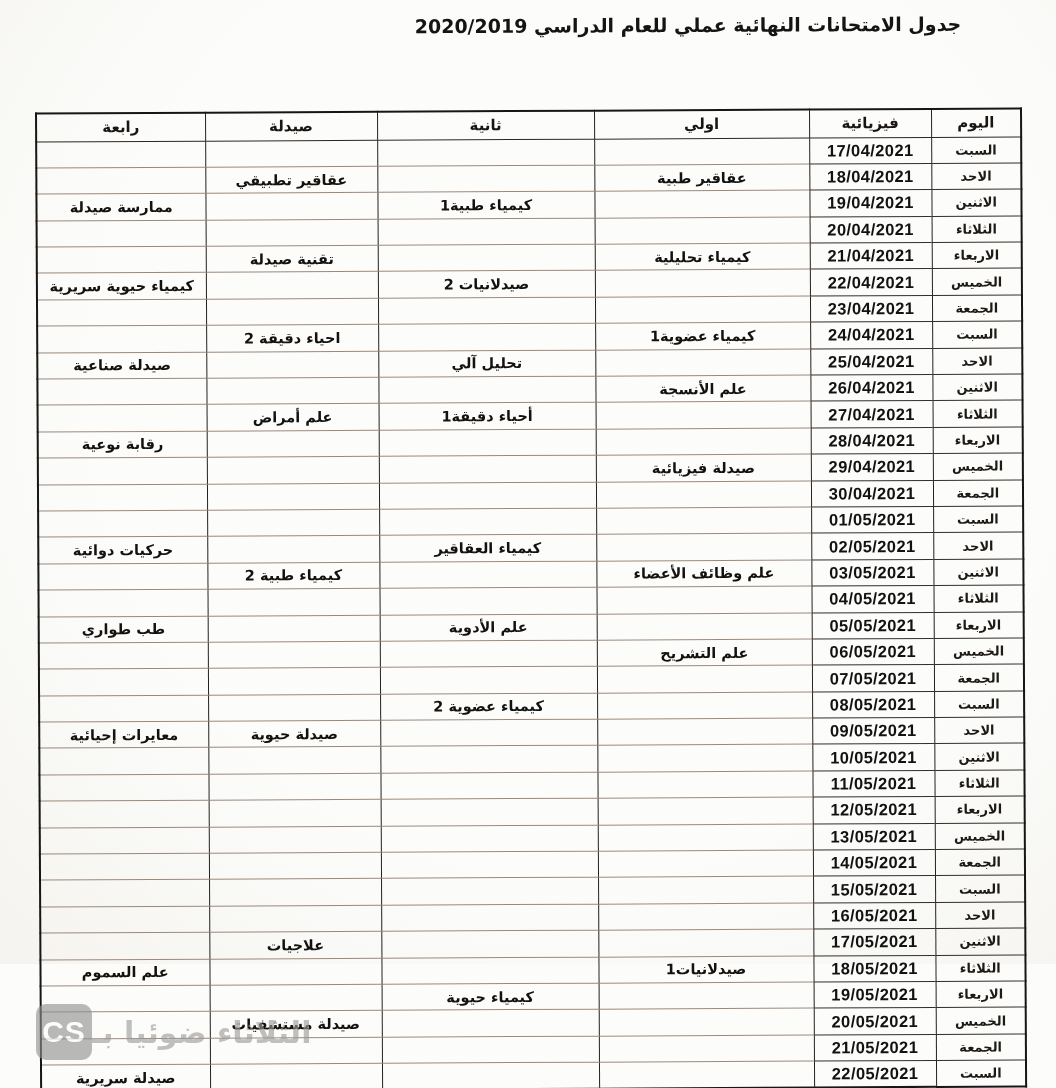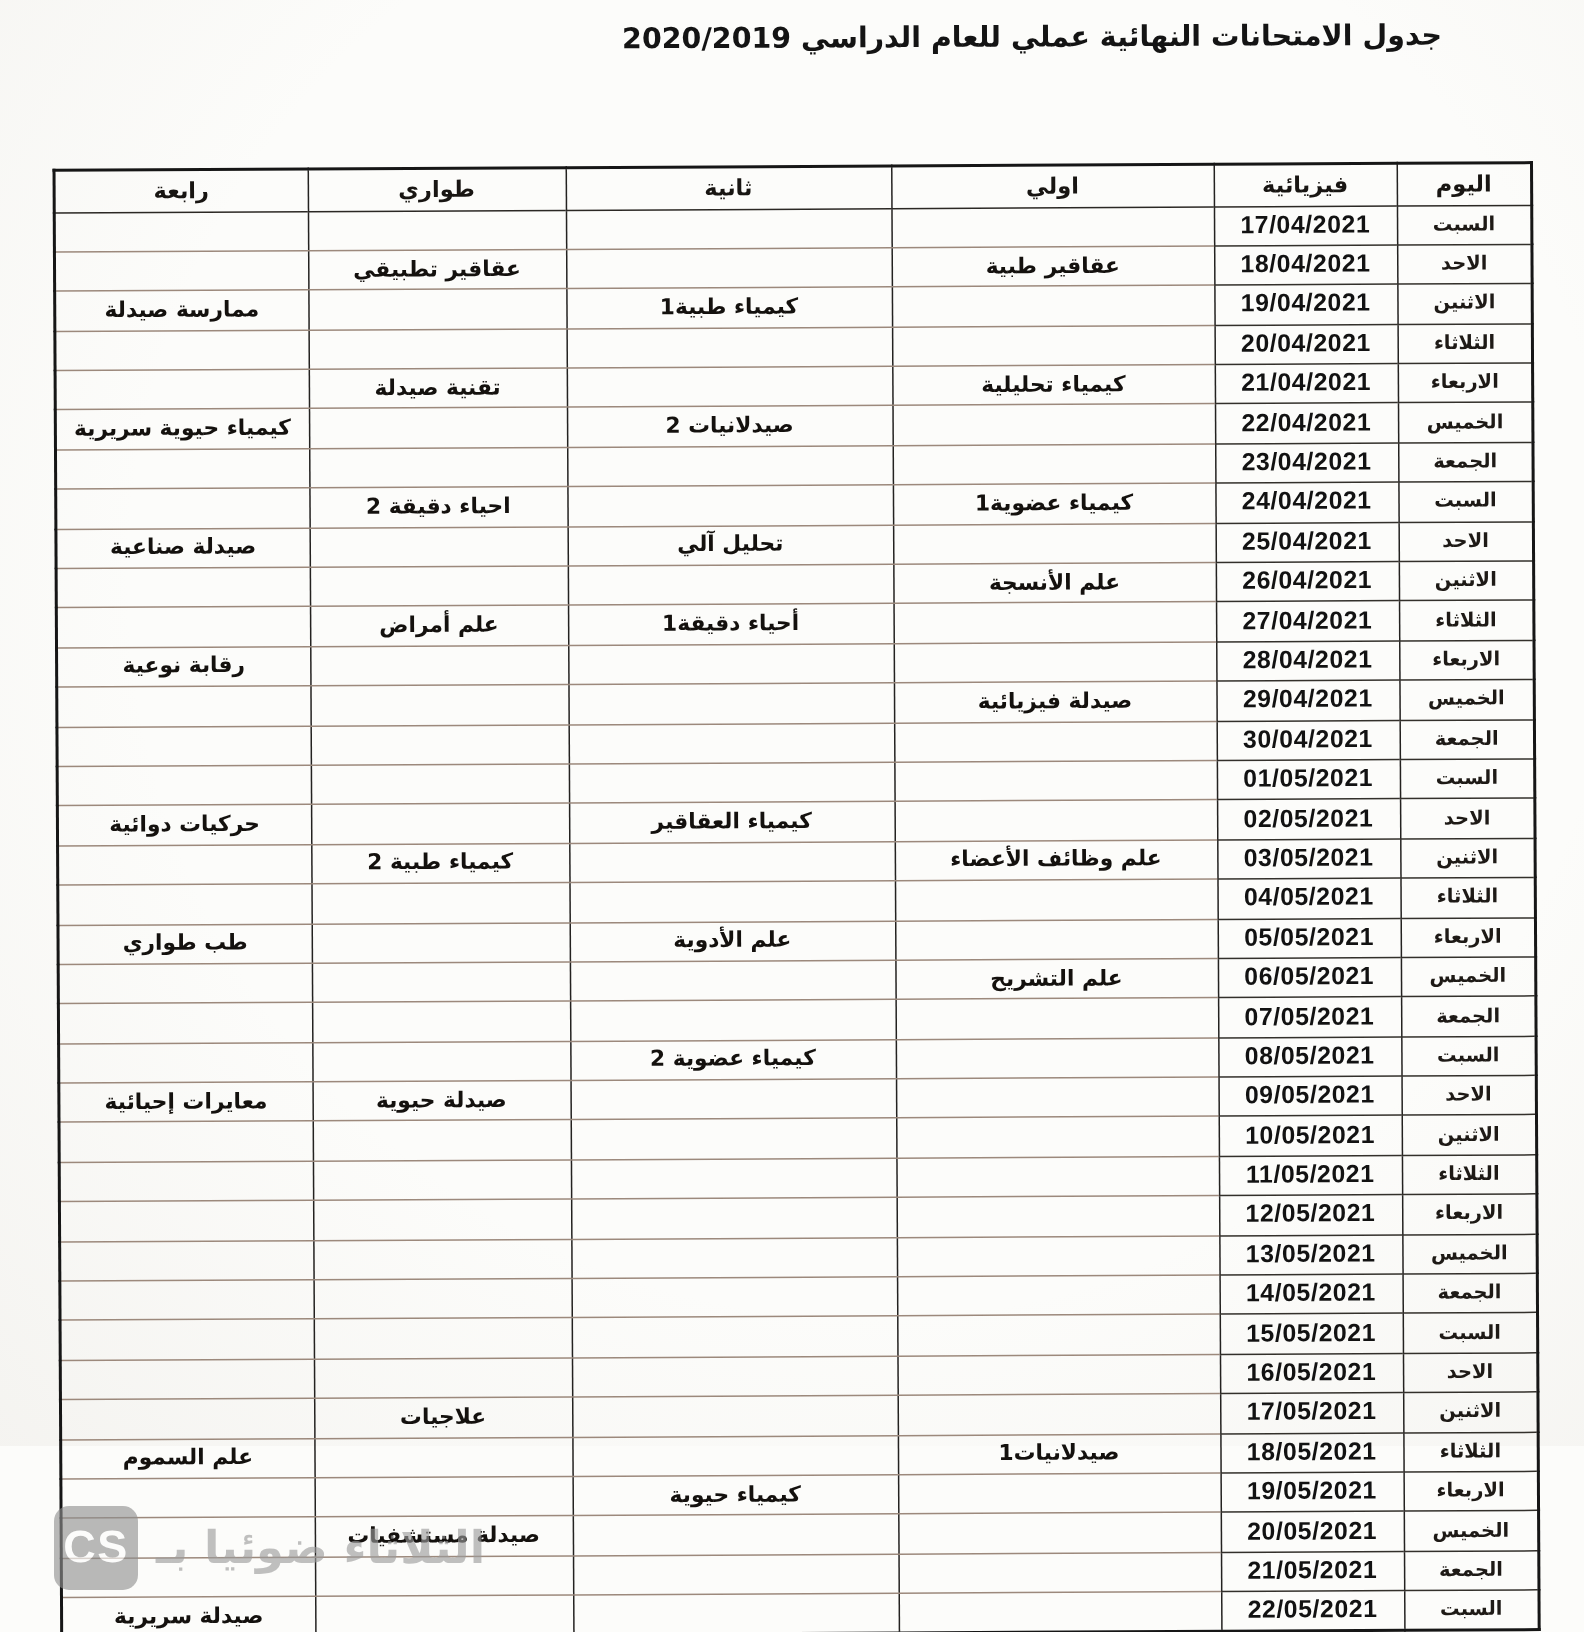--- a/index.html
+++ b/index.html
@@ -93,21 +93,21 @@
     border-bottom: 1px solid #9c897c;
   }
   
   .watermark {
     position: absolute;
     top: 1002px;
     left: 36px;
     height: 60px;
     display: flex;
     align-items: center;
-    gap: 12px;
+    gap: 0;
     opacity: 0.62;
     pointer-events: none;
   }
   .cs-logo {
     width: 56px;
     height: 56px;
     background: #8f8f8f;
     border-radius: 10px;
     display: flex;
     align-items: center;
@@ -149,21 +149,21 @@
         <col class="c-y2">
           <col class="c-y3">
           <col class="c-y4">
       </colgroup>
       <thead>
         <tr>
           <th>اليوم</th>
           <th>فيزيائية</th>
           <th>اولي</th>
           <th>ثانية</th>
-          <th>طواري</th>
+          <th>صيدلة</th>
           <th>رابعة</th>
         </tr>
       </thead>
       <tbody>
           <tr>
             <td class="day-col">السبت</td>
             <td class="date-col">17/04/2021</td>
             <td class="subj-col"></td>
             <td class="subj-col"></td>
             <td class="subj-col"></td>

